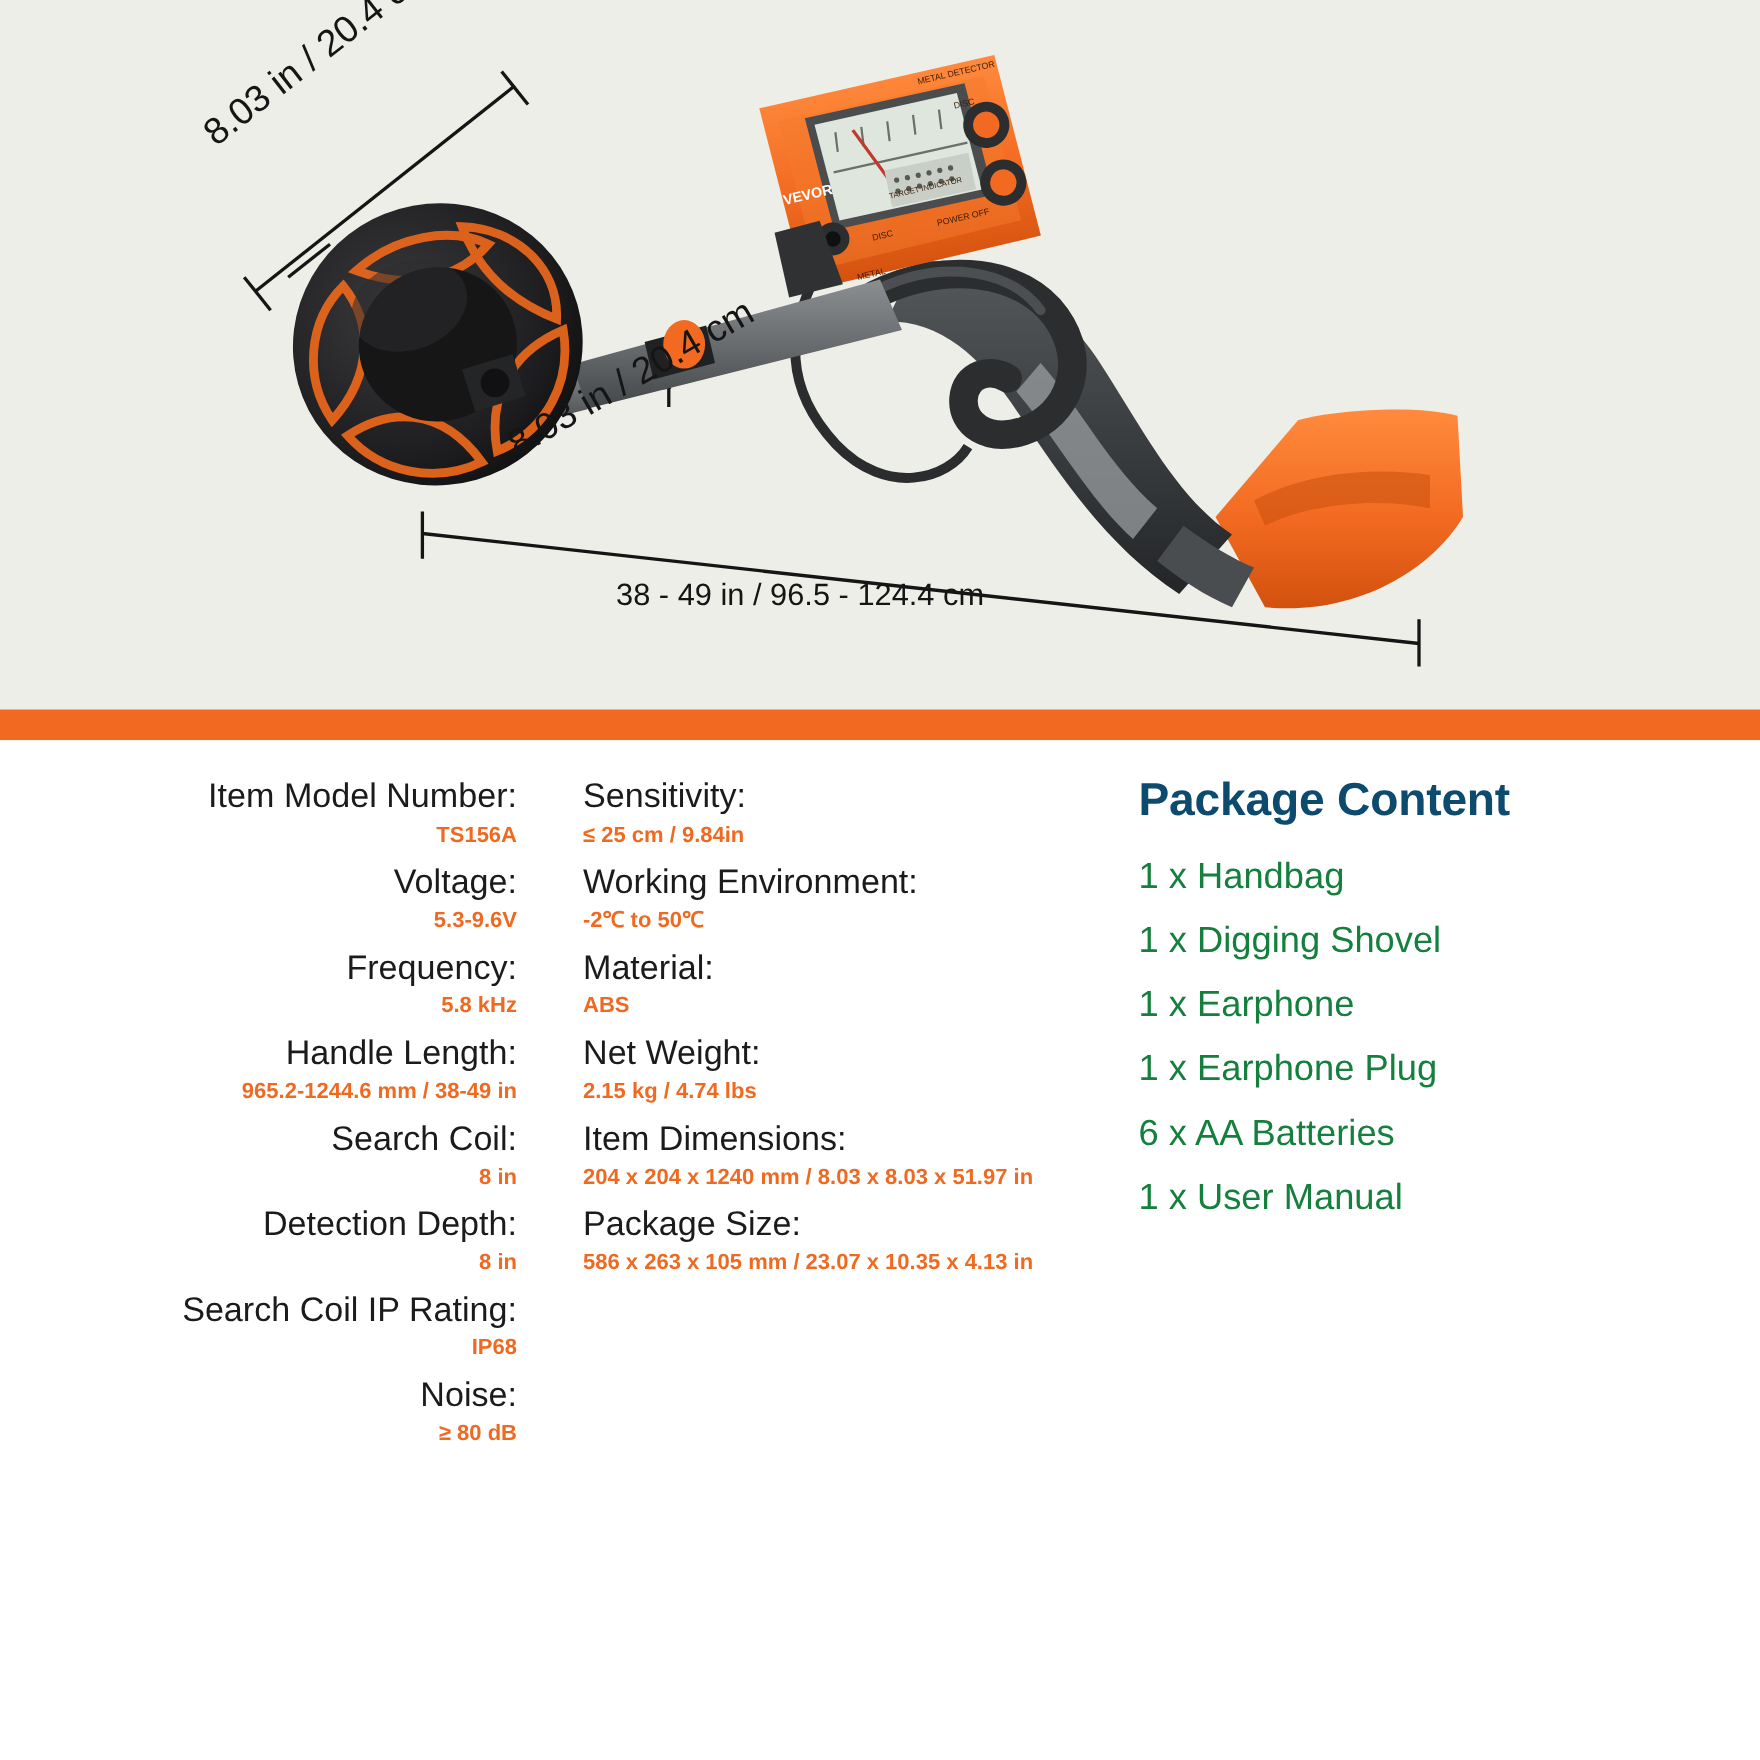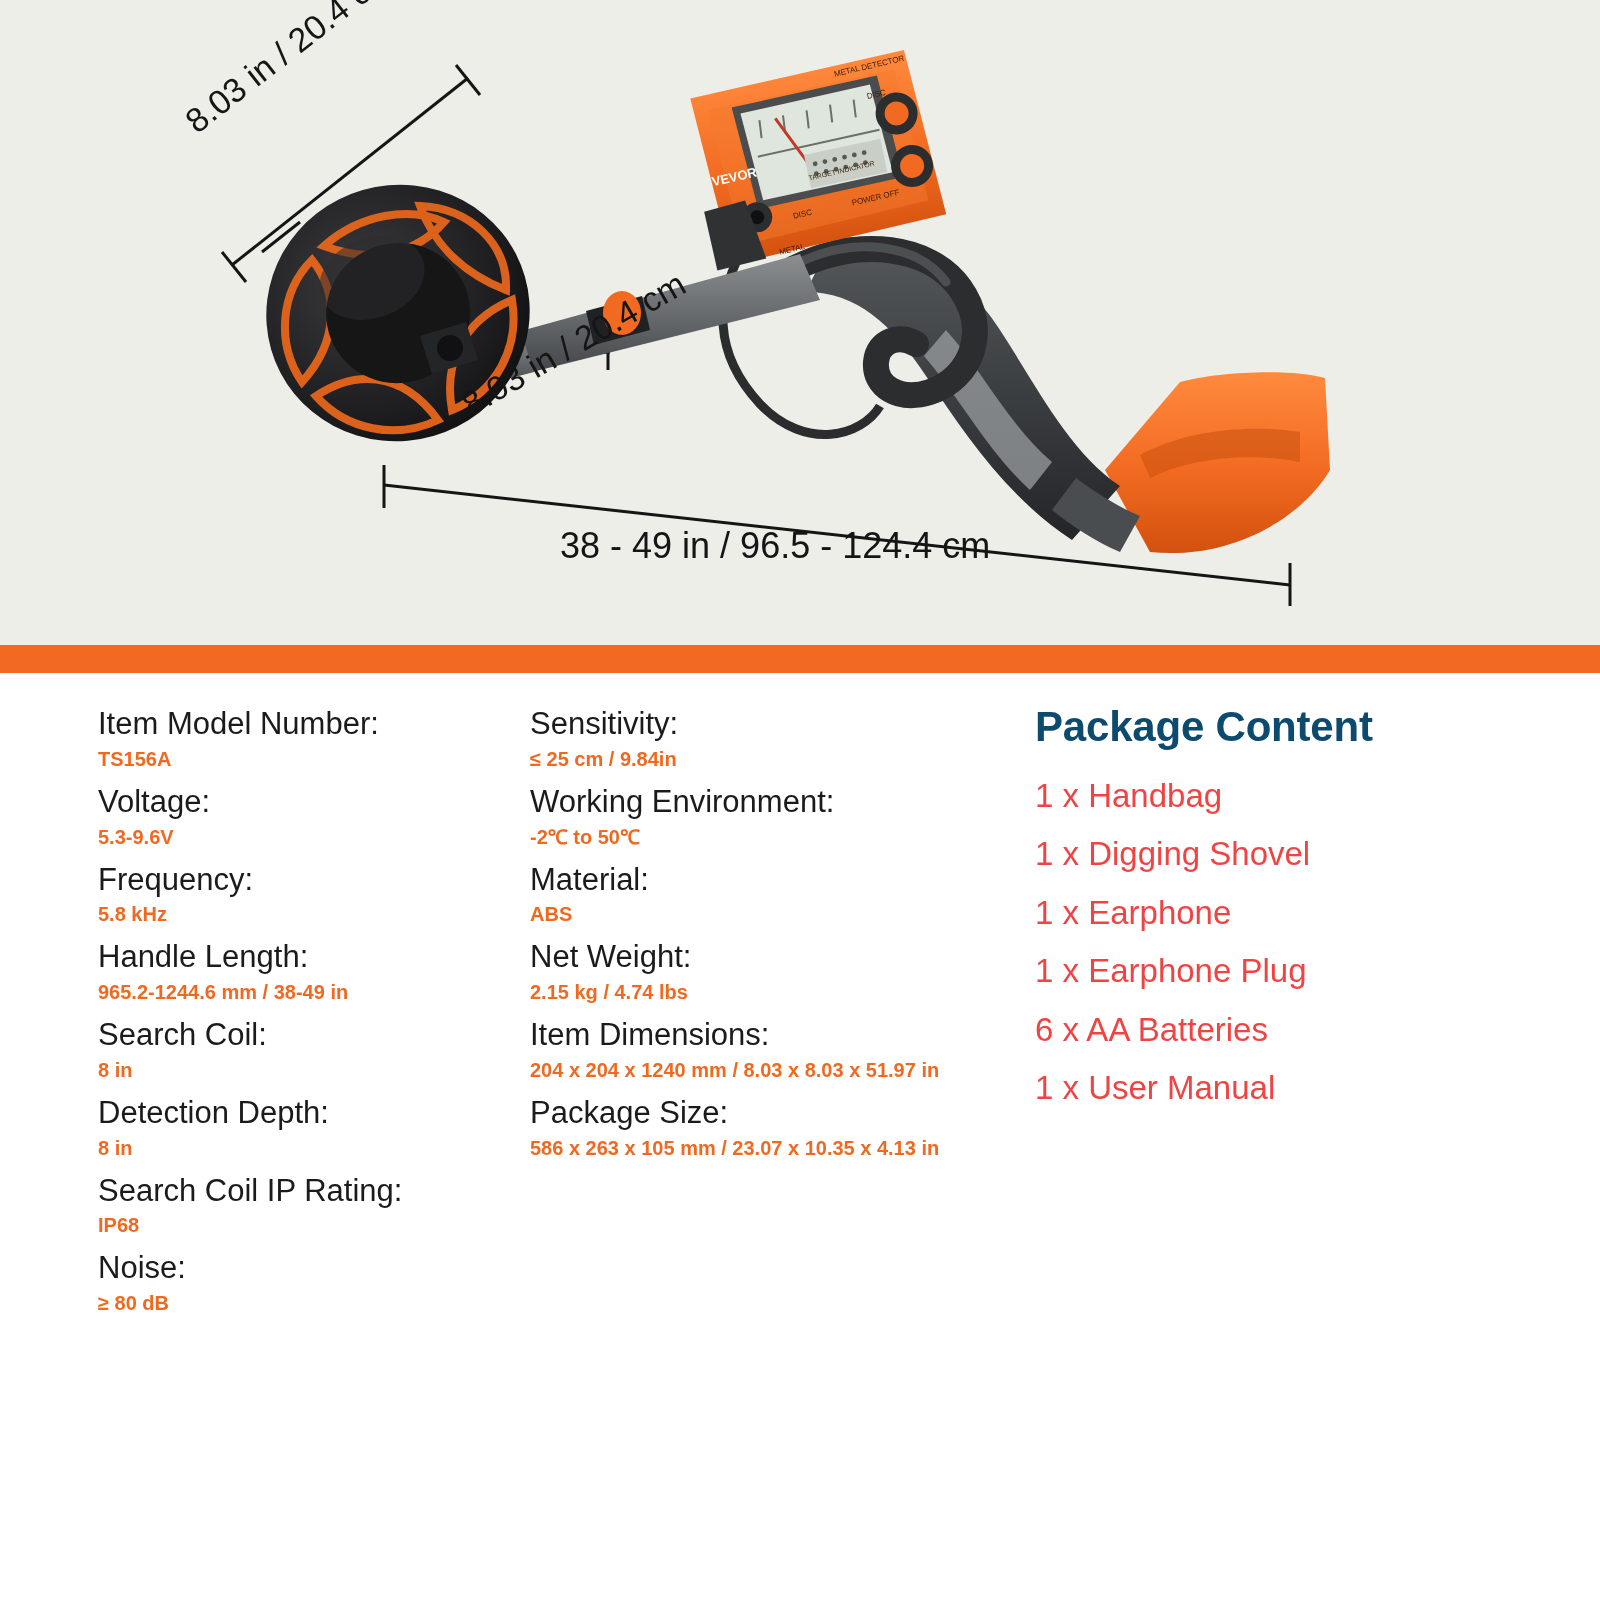--- a/index.html
+++ b/index.html
@@ -31,52 +31,52 @@
 
   
   .dim-label {
     position: absolute;
     font-size: 34px;
     color: #151515;
     white-space: nowrap;
   }
   .dim-a { left: 178px; top: 110px; transform: rotate(-38deg); transform-origin: left top; }
   .dim-b { left: 455px; top: 390px; transform: rotate(-30deg); transform-origin: left top; }
-  .dim-c { left: 560px; top: 525px; font-size: 36px; }
+  .dim-c { left: 560px; top: 525px; font-size: 28px; }
 
   
   .product { position: absolute; left: 0; top: 0; }
 
   
   .specs {
     position: absolute; left: 0; top: 679px;
     width: 1600px; height: 921px;
     background: #ffffff;
     padding: 24px 0 0 0;
   }
   .cols { display: flex; width: 1600px; }
   .col { }
-  .col1 { width: 470px; padding-left: 98px; }
+  .col1 { width: 470px; padding-left: 98px; text-align: right; }
   .col2 { width: 480px; padding-left: 60px; }
   .col3 { width: 560px; padding-left: 85px; }
 
   .spec-item { margin-bottom: 8px; }
   .spec-label {
     font-size: 31px; color: #1b1b1b; line-height: 1.38;
   }
   .spec-value {
     font-size: 20px; color: #ef6a20; font-weight: bold; line-height: 1.35;
   }
 
   .pkg-title {
     font-size: 42px; font-weight: bold; color: #0c4a6e;
     margin-bottom: 16px; letter-spacing: -0.2px;
   }
   .pkg-item {
-    font-size: 33px; color: #ef4444; line-height: 1.77;
+    font-size: 33px; color: #15803d; line-height: 1.77;
   }
 </style>
 </head>
 <body>
 
 <div class="page">
 
   <div class="hero">
 
     <svg class="product" width="1600" height="645" viewBox="0 0 1600 645">

